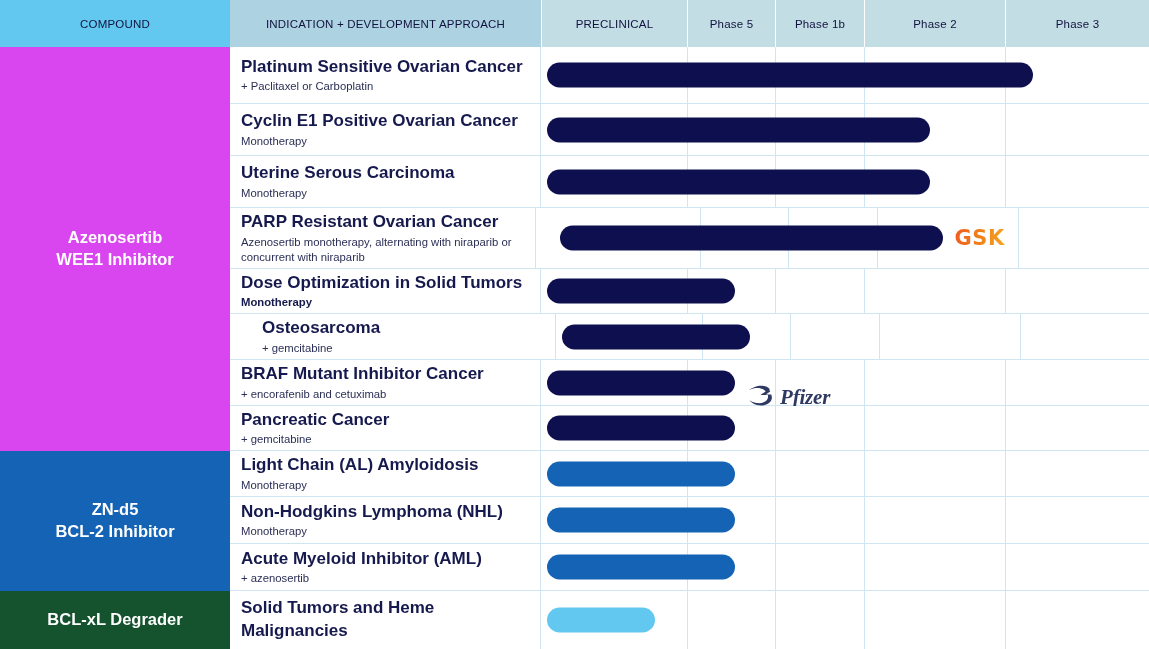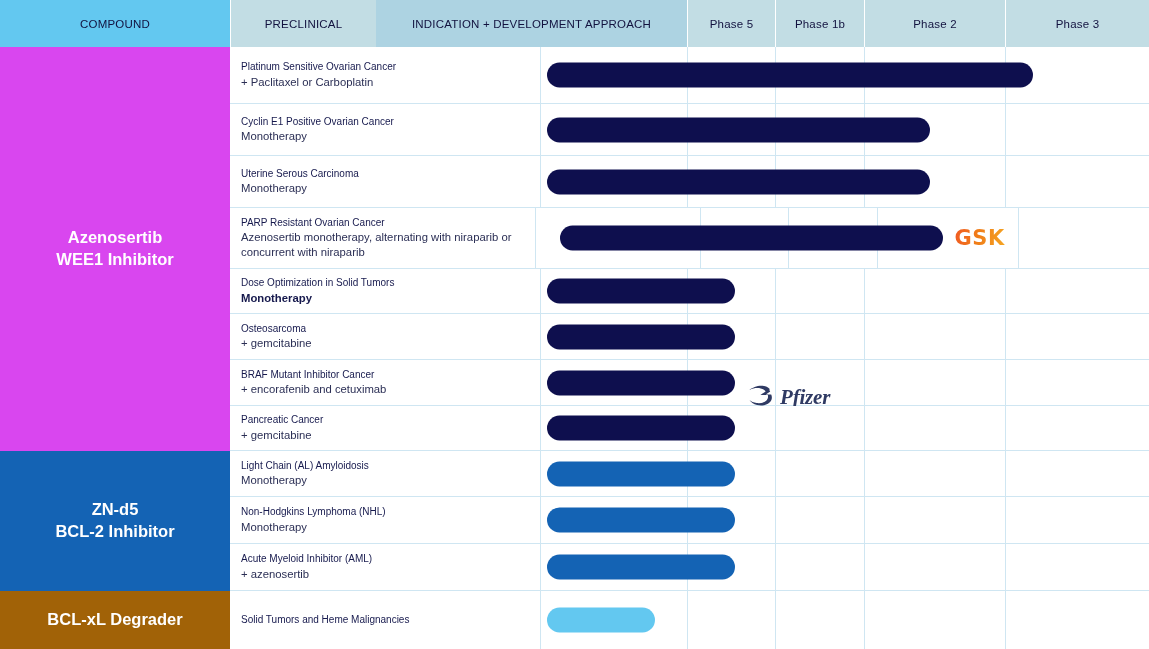--- a/index.html
+++ b/index.html
@@ -113,22 +113,22 @@
   .indication {
     box-sizing: border-box;
     width: 311px;
     padding: 0 10px 0 11px;
     display: flex;
     flex-direction: column;
     justify-content: center;
     border-right: 1px solid #cfe6f2;
   }
   .ind-title {
-    font-size: 10px;
-    font-weight: normal;
+    font-size: 17px;
+    font-weight: bold;
     color: #16194d;
     line-height: 1.33;
   }
   .ind-sub {
     font-size: 11.3px;
     color: #2b2f55;
     line-height: 1.33;
     margin-top: 1px;
   }
   .ind-sub.bold {
@@ -190,43 +190,43 @@
     color: #2f3a63;
   }
 </style>
 </head>
 <body>
 
 <div id="pipeline">
 
   <div class="header-row">
     <div class="hdr hdr-compound">COMPOUND</div>
+    <div class="hdr hdr-indication">INDICATION + DEVELOPMENT APPROACH</div>
     <div class="hdr hdr-phase hdr-preclin">PRECLINICAL</div>
-    <div class="hdr hdr-indication">INDICATION + DEVELOPMENT APPROACH</div>
     <div class="hdr hdr-phase hdr-p1">Phase 5</div>
     <div class="hdr hdr-phase hdr-p1b">Phase 1b</div>
     <div class="hdr hdr-phase hdr-p2">Phase 2</div>
     <div class="hdr hdr-phase hdr-p3">Phase 3</div>
   </div>
 
   <div class="body-area">
     <div class="compound-col" id="compound-col">
         <div class="compound-cell" style="height: 404px; background: #d946ef;">
           <div>
             <div>Azenosertib</div>
             <div>WEE1 Inhibitor</div>
           </div>
         </div>
         <div class="compound-cell" style="height: 140px; background: rgb(20, 99, 180);">
           <div>
             <div>ZN-d5</div>
             <div>BCL-2 Inhibitor</div>
           </div>
         </div>
-        <div class="compound-cell" style="height: 58px; background: #a16207;">
+        <div class="compound-cell" style="height: 58px; background: #14532d;">
           <div>
             <div>BCL-xL Degrader</div>
           </div>
         </div>
       </div>
     <div class="rows-col" id="rows-col">
         <div class="row" style="height: 57px;">
           <div class="indication">
             <div class="ind-title">Platinum Sensitive Ovarian Cancer</div>
             <div class="ind-sub">+ Paclitaxel or Carboplatin</div>
@@ -287,21 +287,21 @@
             <div class="ind-sub bold">Monotherapy</div>
           </div>
           <div class="lanes">
             <div class="lane-grid" style="left: 146px;"></div>
             <div class="lane-grid" style="left: 234px;"></div>
             <div class="lane-grid" style="left: 323px;"></div>
             <div class="lane-grid" style="left: 464px;"></div>
             <div class="bar" style="left: 6px; width: 188px; background: rgb(14, 15, 78);"></div>
           </div>
         </div>
-        <div class="row" style="height: 46px;">
+        <div class="row" style="height: 46px; padding-left: 21px;">
           <div class="indication">
             <div class="ind-title">Osteosarcoma</div>
             <div class="ind-sub">+ gemcitabine</div>
           </div>
           <div class="lanes">
             <div class="lane-grid" style="left: 146px;"></div>
             <div class="lane-grid" style="left: 234px;"></div>
             <div class="lane-grid" style="left: 323px;"></div>
             <div class="lane-grid" style="left: 464px;"></div>
             <div class="bar" style="left: 6px; width: 188px; background: rgb(14, 15, 78);"></div>

